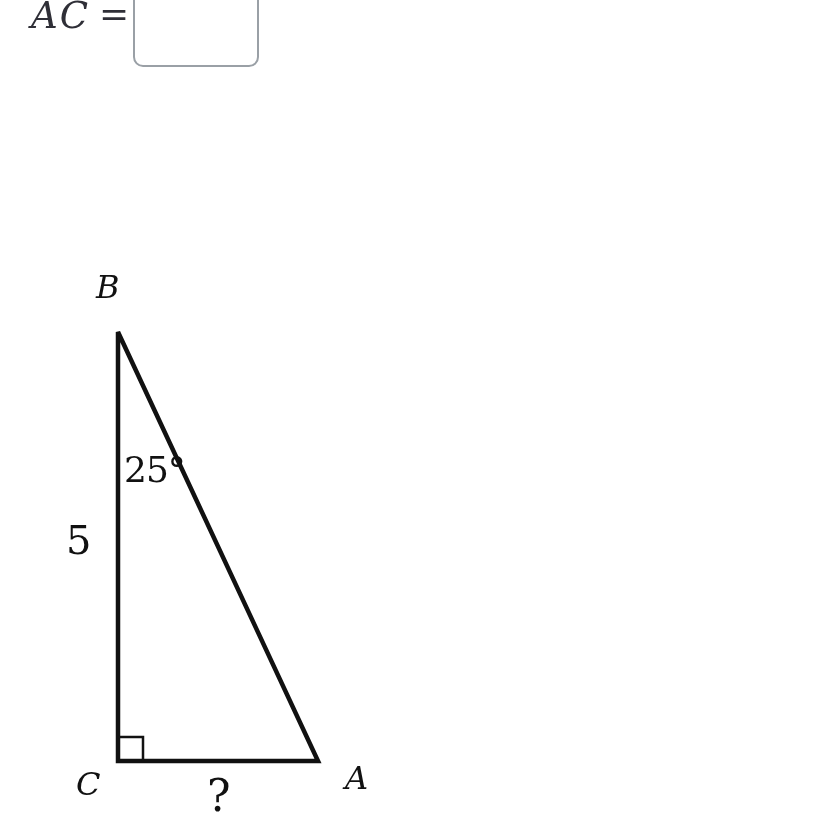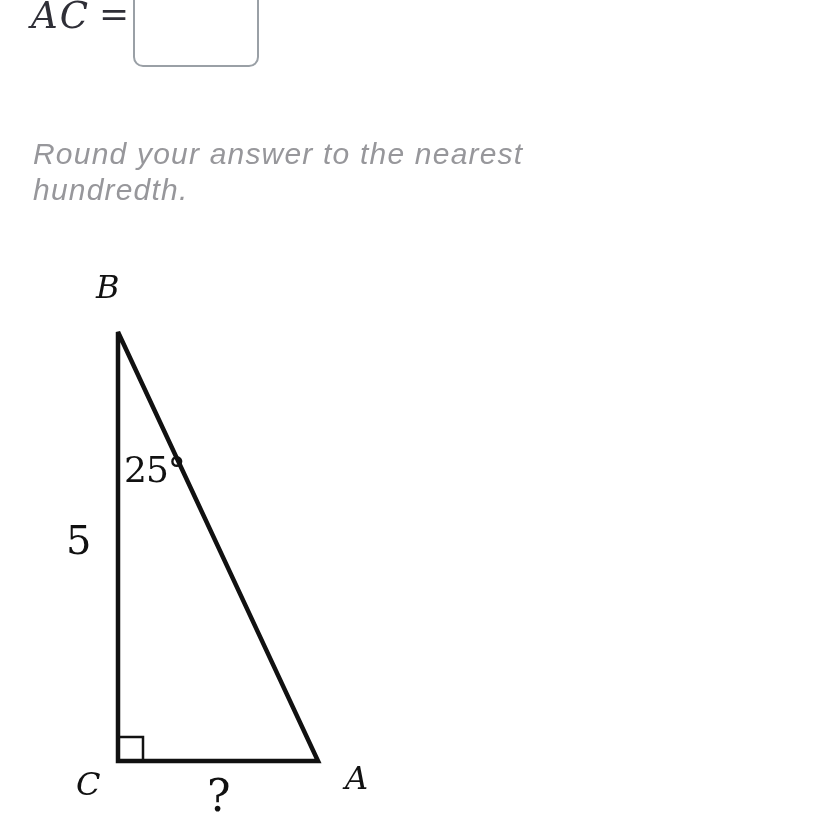--- a/index.html
+++ b/index.html
@@ -74,21 +74,20 @@
 <body>
 
 <div class="page">
 
   <span class="eq-lhs">AC</span>
 
   <span class="eq-equals">=</span>
 
   <input class="answer-input" type="text" value="" style="">
 
-  <div class="instruction">Round your answer to the nearest hundredth.</div>
 
   <svg class="diagram-svg" viewBox="0 0 828 828">
     <polygon points="118,332 118,761 318,761" fill="none" stroke="#111111" stroke-width="4.5" stroke-linejoin="miter"></polygon>
     <polyline points="118,737 143,737 143,761" fill="none" stroke="#111111" stroke-width="2.5"></polyline>
   </svg>
 
   <span class="lbl vertex-b">B</span>
 
   <span class="lbl vertex-c">C</span>
 

